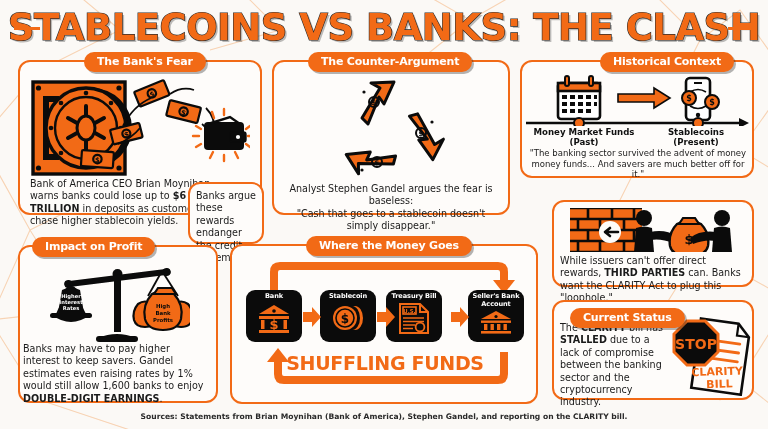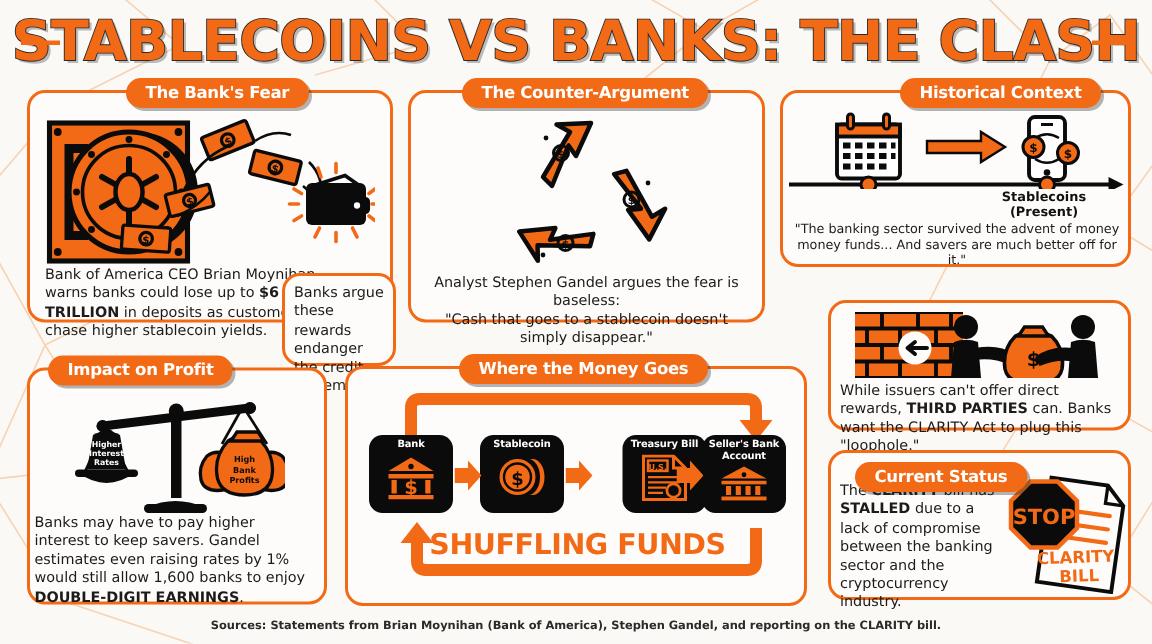--- a/index.html
+++ b/index.html
@@ -104,21 +104,21 @@
     z-index: 4;
   }
   .node .nlabel {
     color: #fff; font-size: 6.6px; font-weight: bold;
     text-align: center; line-height: 7.6px; letter-spacing: -0.1px;
     font-family: "DejaVu Sans", sans-serif;
   }
   .node .nicon { margin-top: 2px; }
   #node-bank   { left: 246px; top: 290px; }
   #node-stable { left: 320px; top: 290px; }
-  #node-tbill  { left: 415px; top: 290px; }
+  #node-tbill  { left: 386px; top: 290px; }
   #node-seller { left: 468px; top: 290px; }
 
   .arrow-s { position: absolute; z-index: 4; }
   #ar1 { left: 303px; top: 307px; }
   #ar2 { left: 377px; top: 307px; }
   #ar3 { left: 451px; top: 307px; }
 
   #shuffle-label {
     position: absolute; left: 260px; top: 352px; width: 250px;
     text-align: center; color: #F26A16; font-weight: bold;
@@ -347,20 +347,24 @@
       <circle cx="186" cy="28" r="7" fill="#F26A16" stroke="#0B0B0B" stroke-width="2"></circle>
       <text x="186" y="31" font-size="8" fill="#0B0B0B" text-anchor="middle" font-family="DejaVu Sans" font-weight="bold">$</text>
     </g>
 
     <line x1="0" y1="49" x2="214" y2="49" stroke="#0B0B0B" stroke-width="2.6"></line>
     <path d="M213 44 l10 5 l-10 5 z" fill="#0B0B0B"></path>
     <circle cx="53" cy="49" r="5" fill="#F26A16" stroke="#0B0B0B" stroke-width="2"></circle>
     <circle cx="172" cy="49" r="5" fill="#F26A16" stroke="#0B0B0B" stroke-width="2"></circle>
   </svg>
 
+  <div class="tl-label" id="tl-l1">
+    <span>Money Market Funds</span><br>
+    <span>(Past)</span>
+  </div>
   <div class="tl-label" id="tl-l2">
     <span>Stablecoins</span><br>
     <span>(Present)</span>
   </div>
   <div class="body-txt center" id="hist-quote">
     <div>"The banking sector survived the advent of money</div>
     <div>money funds... And savers are much better off for it."</div>
   </div>
 
   <div class="panel" id="p-loop"></div>

